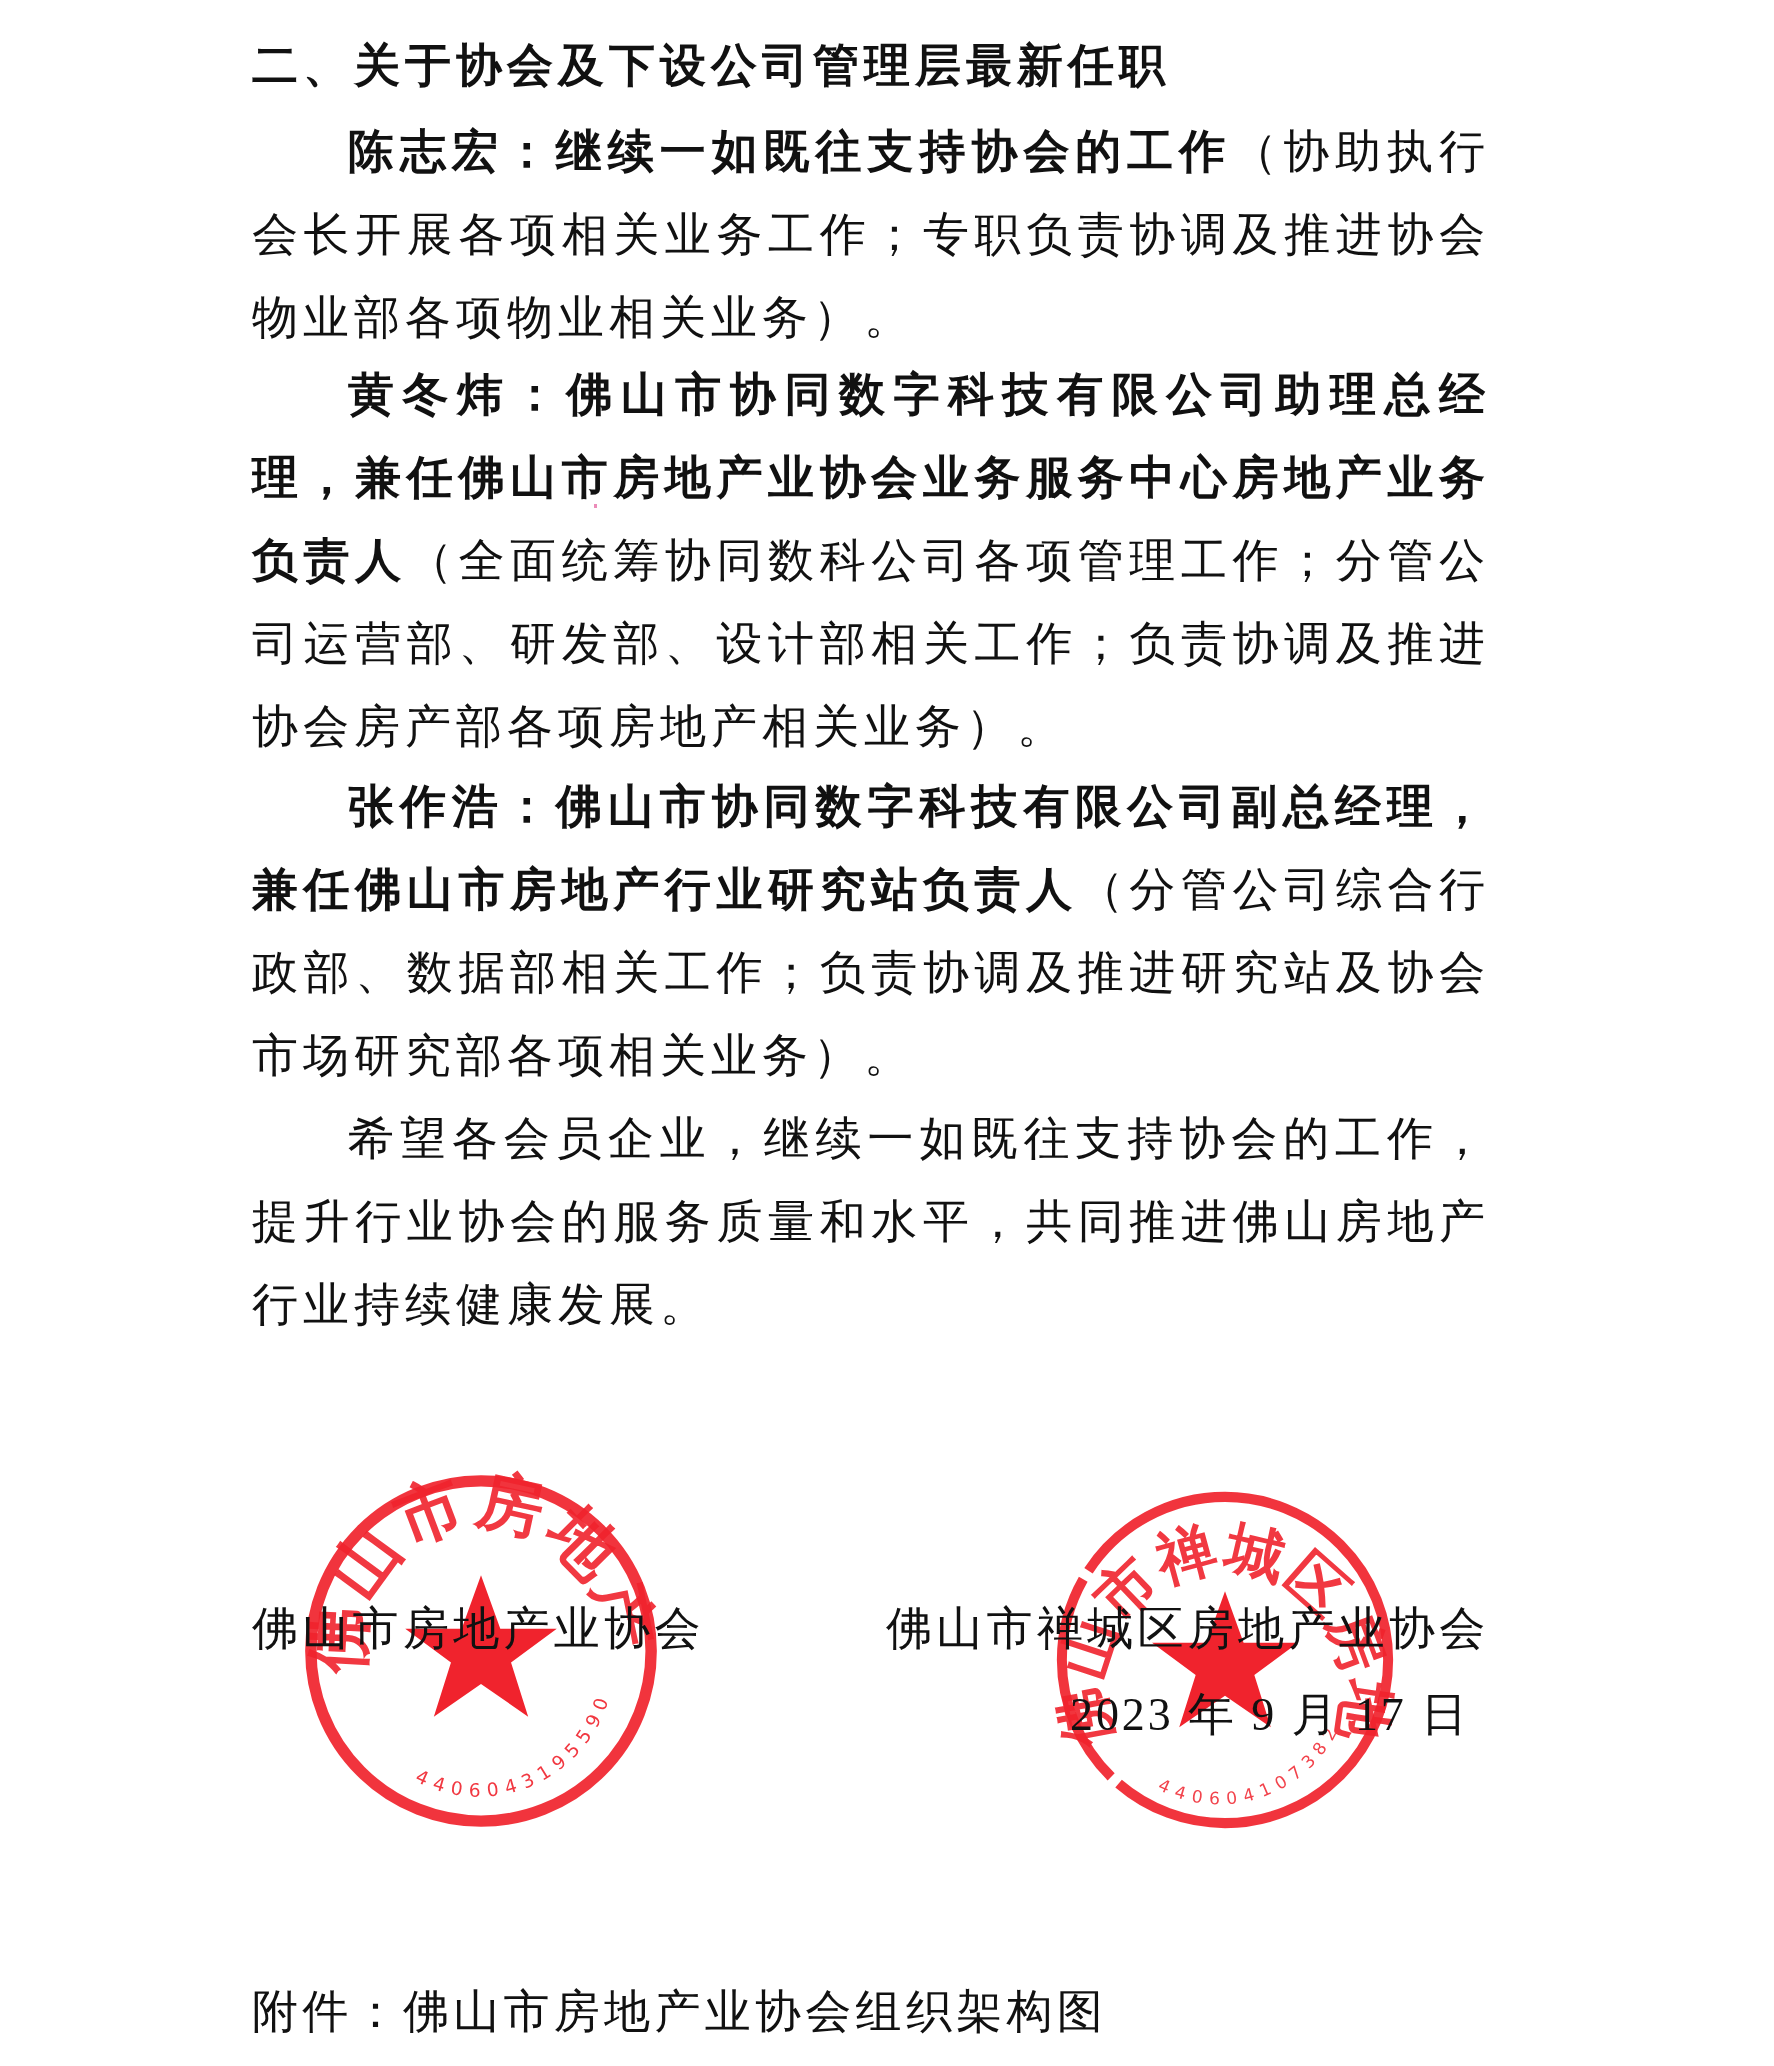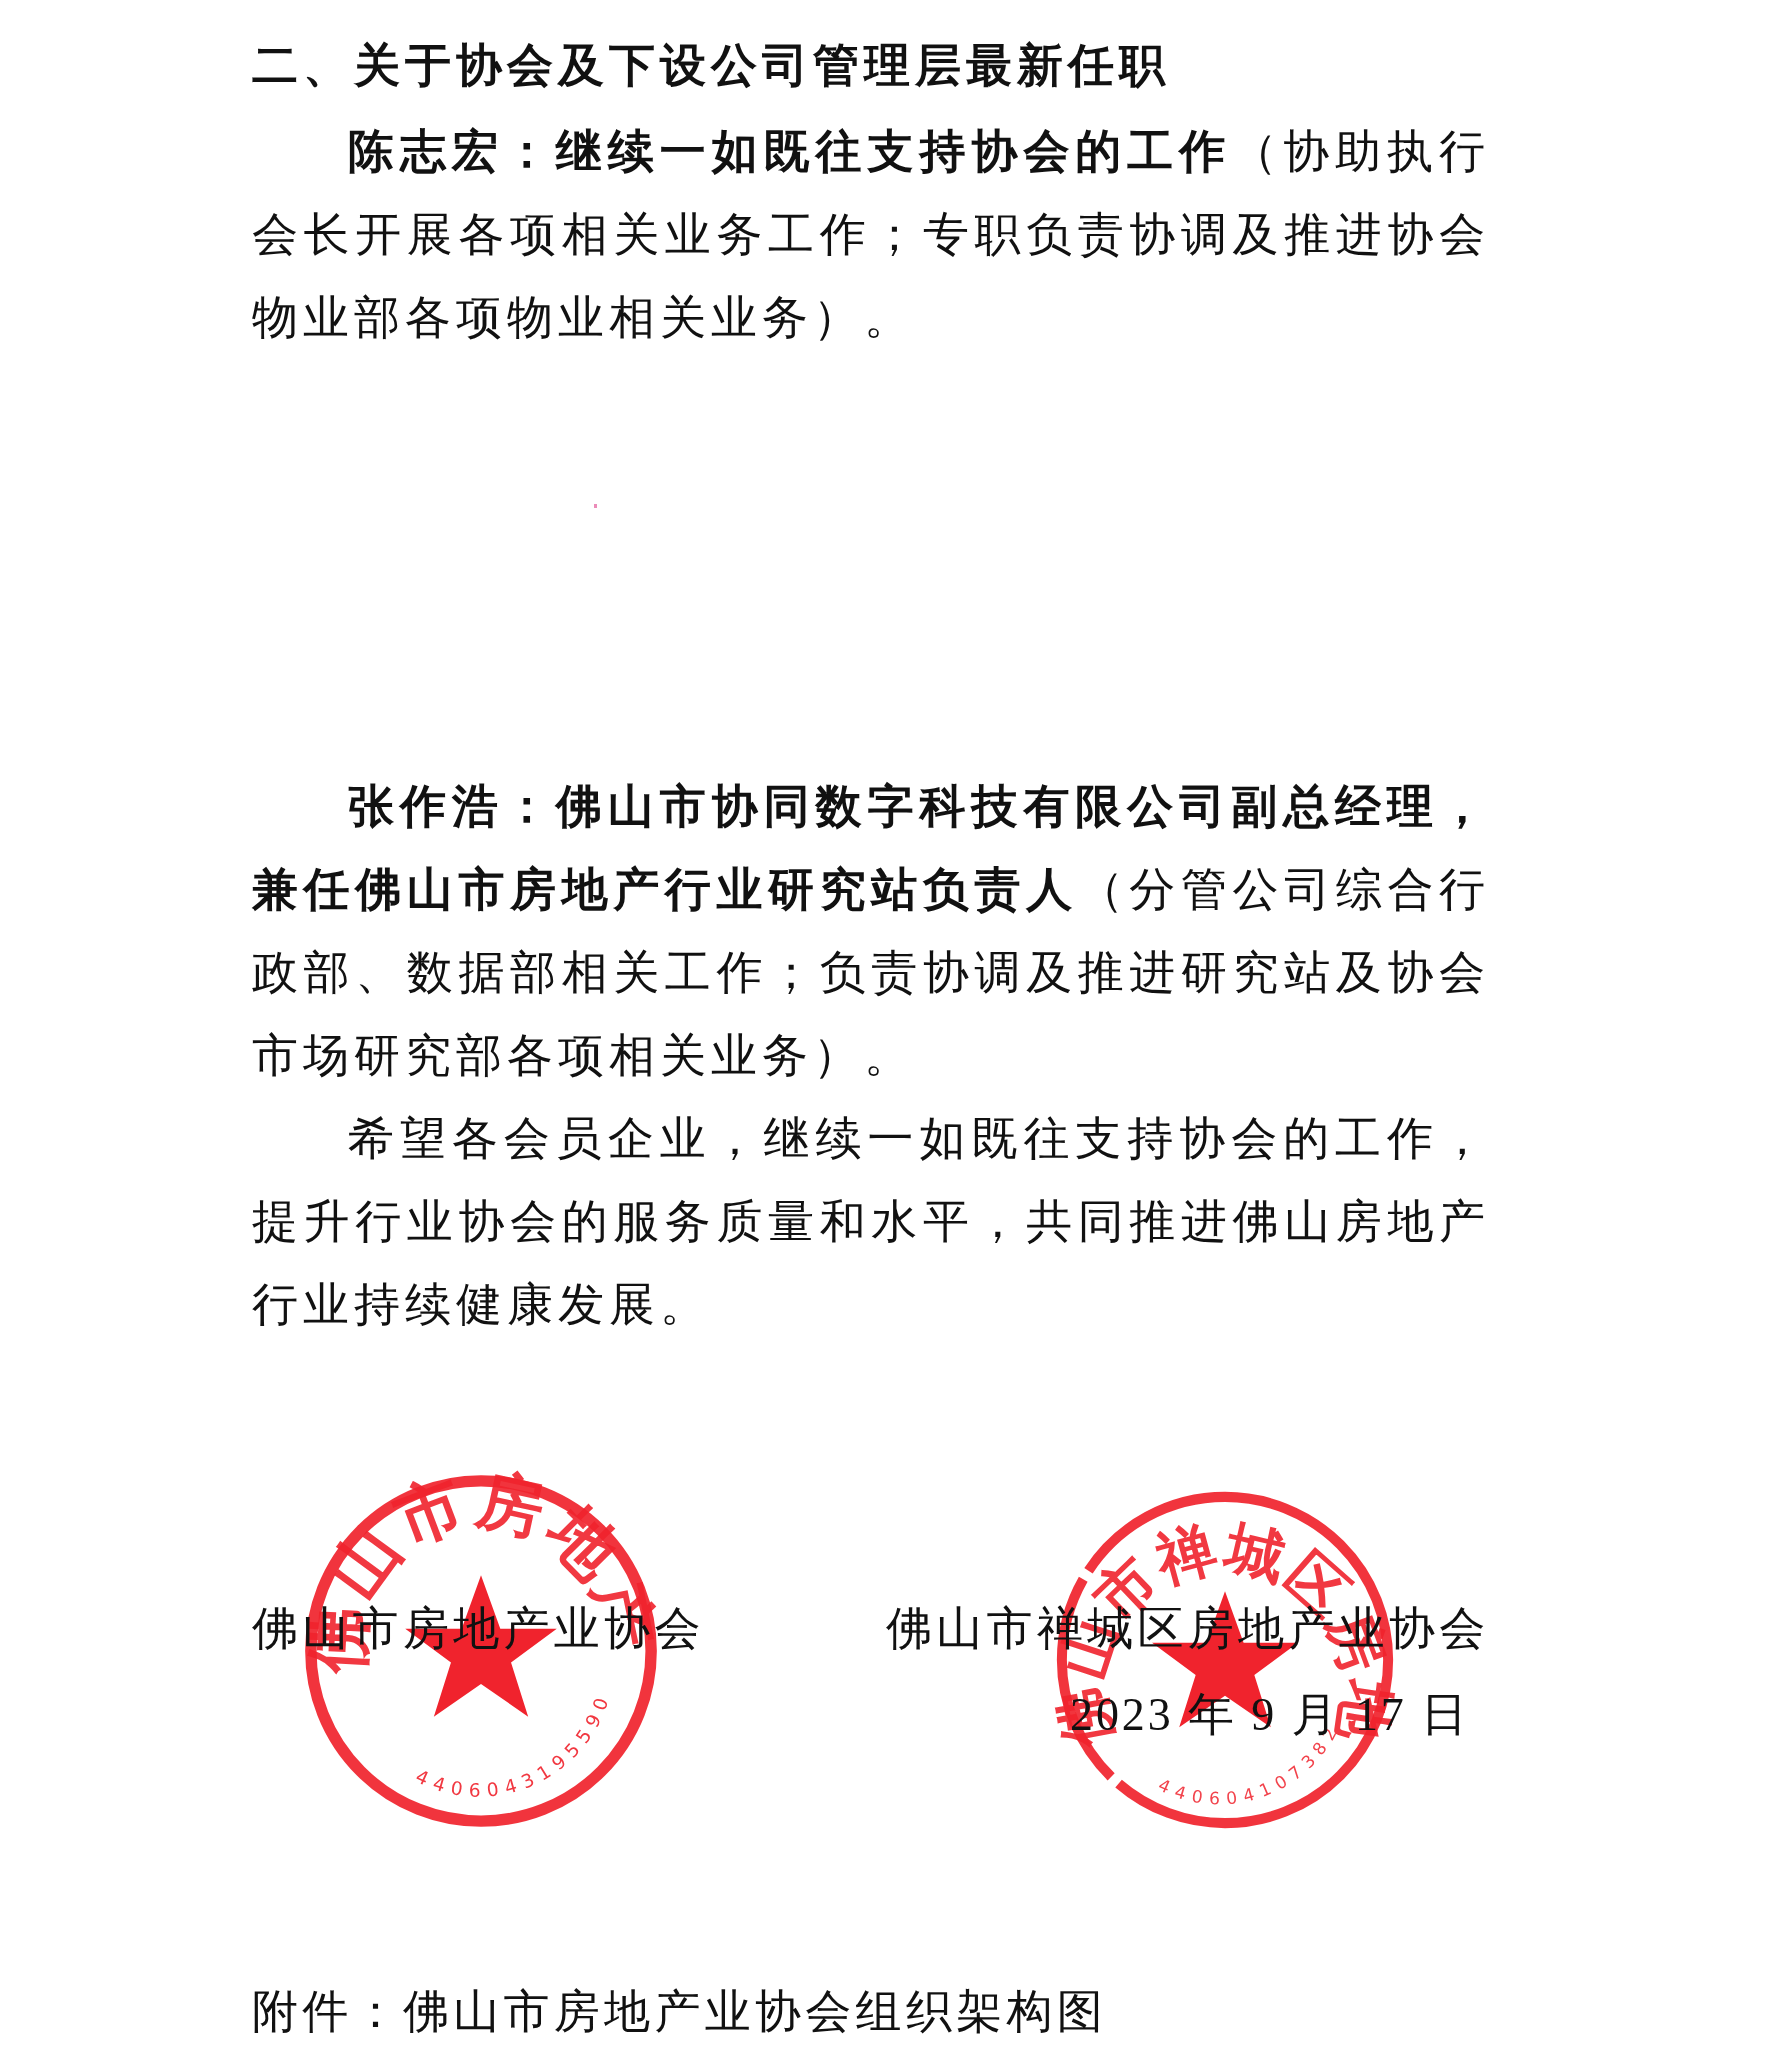--- a/index.html
+++ b/index.html
@@ -88,20 +88,21 @@
 </style>
 </head>
 <body>
 
 <div class="page">
 
   <p class="para bold sec-title">二、关于协会及下设公司管理层最新任职</p>
 
   <p class="para indent p1"><span class="bold">陈志宏：</span><span class="bold">继续一如既往支持协会的工作</span><span>（协助执行会长开展各项相关业务工作；专职负责协调及推进协会物业部各项物业相关业务）。</span></p>
 
+  <p class="para indent p2"><span class="bold">黄冬炜：</span><span class="bold">佛山市协同数字科技有限公司助理总经理，兼任佛山市房地产业协会业务服务中心房地产业务负责人</span><span>（全面统筹协同数科公司各项管理工作；分管公司运营部、研发部、设计部相关工作；负责协调及推进协会房产部各项房地产相关业务）。</span></p>
 
   <div class="speck"></div>
 
   <p class="para indent p3"><span class="bold">张作浩：</span><span class="bold">佛山市协同数字科技有限公司副总经理，兼任佛山市房地产行业研究站负责人</span><span>（分管公司综合行政部、数据部相关工作；负责协调及推进研究站及协会市场研究部各项相关业务）。</span></p>
 
   <p class="para indent p4">希望各会员企业，继续一如既往支持协会的工作，提升行业协会的服务质量和水平，共同推进佛山房地产行业持续健康发展。</p>
 
   <svg class="seal seal-left" viewBox="0 0 512 512">
     <defs>
       <path id="arcL" d="M 96 300 A 170 170 0 1 1 420 300"></path>

